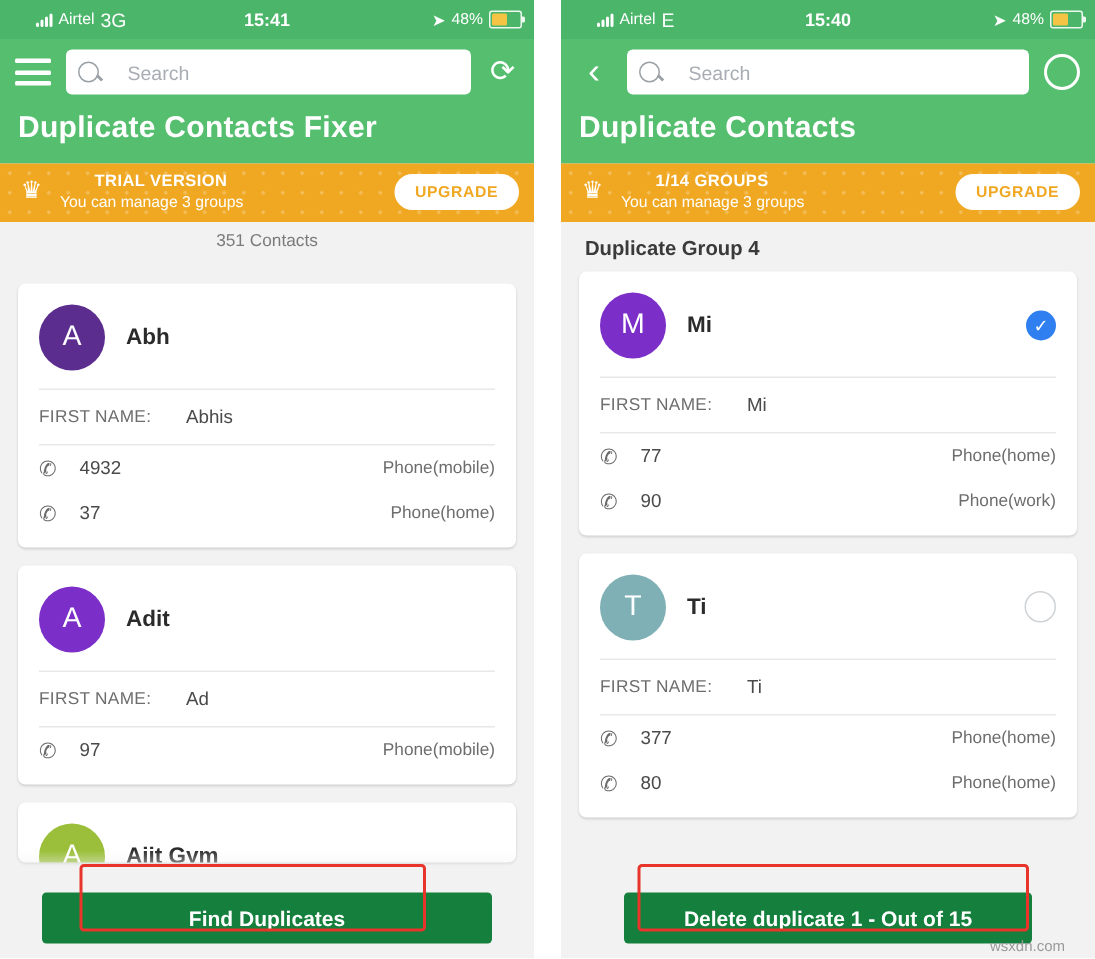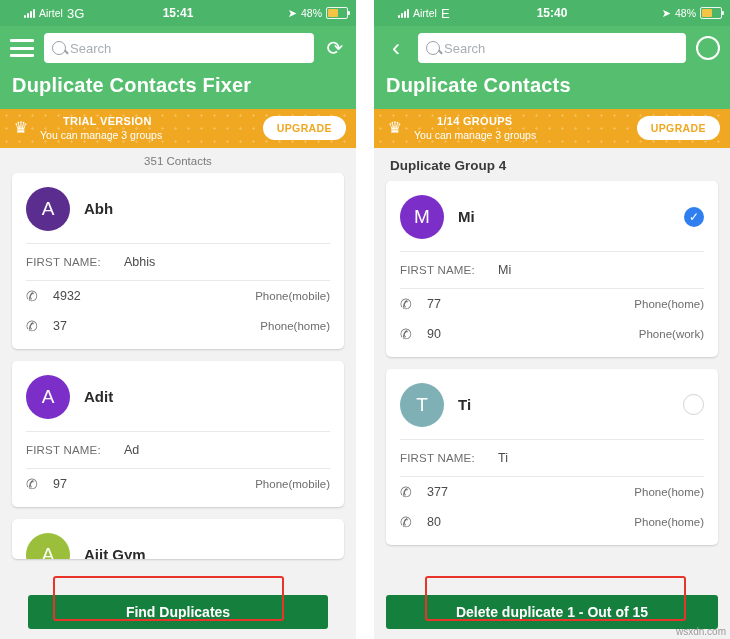--- a/index.html
+++ b/index.html
@@ -28,40 +28,40 @@
   .batt-box{width:20px;height:10px;border:1px solid rgba(255,255,255,.9);border-radius:2px;position:relative;}
   .batt-box::after{content:"";position:absolute;right:-3px;top:3px;width:2px;height:4px;background:rgba(255,255,255,.9);border-radius:0 1px 1px 0;}
   .batt-fill{position:absolute;left:1px;top:1px;bottom:1px;width:48%;background:#f6c445;border-radius:1px;}
 
   
   .header{background:#56bf6f;padding:0 10px 10px 10px;}
   .header-row{height:44px;display:flex;align-items:center;gap:10px;}
   .hamburger{width:24px;height:18px;display:flex;flex-direction:column;justify-content:space-between;cursor:pointer;}
   .hamburger span{display:block;height:3px;background:#fff;border-radius:1px;}
   .backarrow{width:24px;height:24px;display:flex;align-items:center;justify-content:center;color:#fff;font-size:24px;line-height:1;}
-  .searchbox{flex:1;height:30px;background:#fff;border-radius:4px;display:flex;align-items:center;padding:0 8px;gap:4px;}
+  .searchbox{flex:1;height:30px;background:#fff;border-radius:4px;display:flex;align-items:center;padding:0 8px;gap:19px;}
   .search-icon{width:12px;height:12px;border:1.6px solid #9aa0a6;border-radius:50%;position:relative;display:inline-block;}
   .search-icon::after{content:"";position:absolute;width:5px;height:1.6px;background:#9aa0a6;transform:rotate(45deg);right:-4px;bottom:1px;}
   .search-ph{color:#a7adb3;font-size:13px;}
   .refresh-icon{width:22px;height:22px;color:#fff;font-size:20px;line-height:22px;text-align:center;}
   .circle-icon{width:20px;height:20px;border:2px solid #fff;border-radius:50%;}
   .app-title{color:#fff;font-size:20px;font-weight:bold;padding:4px 2px 2px 2px;letter-spacing:.2px;}
 
   
   .banner{background:#f0a823;display:flex;align-items:center;padding:6px 10px;gap:8px;position:relative;overflow:hidden;}
   .banner::before{content:"";position:absolute;inset:0;
     background-image:radial-gradient(circle, rgba(255,255,255,.35) 1px, transparent 1.2px);
     background-size:13px 13px;opacity:.7;}
   .crown{width:22px;height:18px;position:relative;z-index:2;color:#fff;font-size:16px;line-height:18px;text-align:center;}
   .banner-text{z-index:2;color:#fff;line-height:1.25;}
   .banner-t1{font-size:11px;font-weight:bold;letter-spacing:.3px;margin-left:23px;}
   .banner-t2{font-size:10.5px;}
   .upgrade-btn{margin-left:auto;z-index:2;background:#fff;color:#f0a823;font-size:10.5px;font-weight:bold;
     border-radius:16px;padding:6px 14px;letter-spacing:.4px;border:none;font-family:inherit;cursor:pointer;}
-  .subheader{font-size:11.5px;color:#7b7b7b;text-align:center;padding:7px 0 6px 0;}
+  .subheader{font-size:11.5px;color:#7b7b7b;text-align:center;padding:7px 0 22px 0;}
   .group-title{font-size:13.5px;color:#3a3a3a;font-weight:bold;padding:10px 0 8px 16px;}
 
   .card{background:#fff;border-radius:5px;margin:0 12px 12px 12px;box-shadow:0 1px 2px rgba(0,0,0,.16);}
   .card-head{display:flex;align-items:center;padding:14px 14px 12px 14px;gap:14px;}
   .avatar{width:44px;height:44px;border-radius:50%;color:#fff;font-size:19px;display:flex;align-items:center;justify-content:center;}
   .cname{font-size:15px;font-weight:bold;color:#2b2b2b;}
   .check{margin-left:auto;width:20px;height:20px;border-radius:50%;background:#2f7ff0;color:#fff;font-size:12px;display:flex;align-items:center;justify-content:center;}
   .uncheck{margin-left:auto;width:19px;height:19px;border-radius:50%;border:1.5px solid #cfd3d6;}
   .divider{height:1px;background:#e8e8e8;margin:0 14px;}
   .field-row{display:flex;align-items:center;padding:11px 14px 11px 14px;}
@@ -71,24 +71,24 @@
   .phone-icon{width:17px;color:#6b6b6b;font-size:14px;}
   .phone-num{font-size:12.5px;color:#4a4a4a;margin-left:10px;}
   .phone-type{margin-left:auto;font-size:11.5px;color:#6d6d6d;}
 
   
   .bottombar{position:absolute;left:0;right:0;bottom:0;height:54px;background:#f2f2f2;
     display:flex;align-items:center;justify-content:center;}
   .action-btn{background:#15803d;color:#fff;font-size:14px;font-weight:bold;border:none;
     font-family:inherit;border-radius:3px;height:34px;cursor:pointer;}
   .left .action-btn{width:300px;}
-  .right .action-btn{width:332px;}
+  .right .action-btn{width:272px;}
   .redbox{position:absolute;border:2.5px solid #e8342a;border-radius:3px;}
 
-  .wm{position:absolute;right:4px;bottom:2px;font-size:10px;color:#9a9a9a;}
+  .wm{position:absolute;right:20px;bottom:2px;font-size:10px;color:#9a9a9a;}
   .fade{position:absolute;left:0;right:0;bottom:54px;height:18px;
     background:linear-gradient(to bottom, rgba(242,242,242,0), rgba(242,242,242,.9));}
 </style>
 </head>
 <body>
 
 <div class="stage">
 
   <div class="phone left">
 

